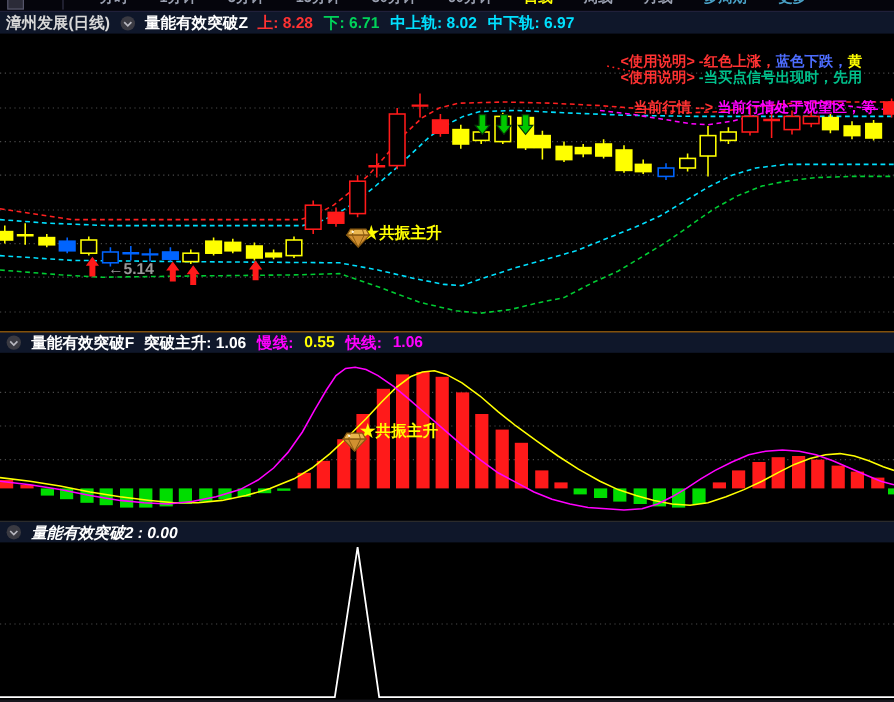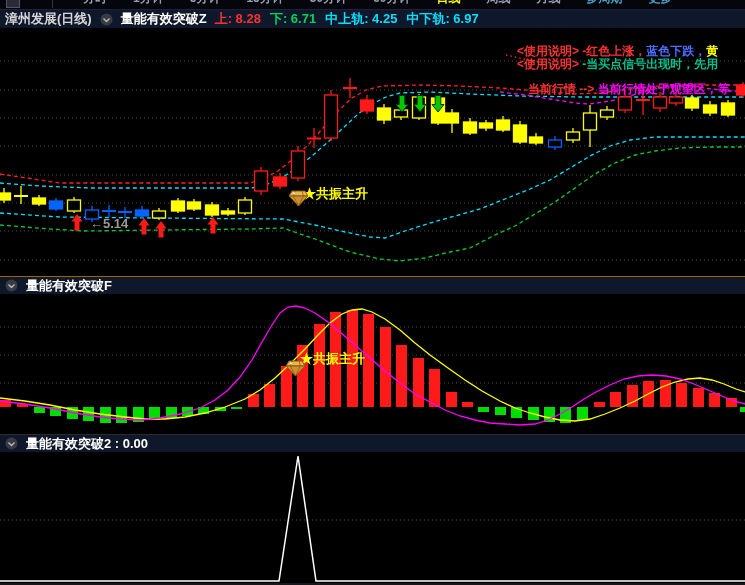--- a/index.html
+++ b/index.html
@@ -58,21 +58,21 @@
   <span class="collapse">
     <svg width="13" height="13" viewBox="0 0 13 13">
         <circle cx="6.5" cy="6.5" r="6" fill="#3a3a42"></circle>
         <path d="M3.5 5.5 L6.5 8.5 L9.5 5.5" stroke="#b8b8c0" stroke-width="1.4" fill="none"></path>
       </svg>
   </span>
   <span style="color:#ffffff;">量能有效突破Z</span>
   <span class="tvals" id="p1vals">
       <span style="color: rgb(255, 50, 50);">上: 8.28</span>
       <span style="color: rgb(0, 211, 90);">下: 6.71</span>
-      <span style="color: rgb(0, 224, 255);">中上轨: 4.25</span>
+      <span style="color: rgb(0, 224, 255);">中上轨: 8.02</span>
       <span style="color: rgb(0, 224, 255);">中下轨: 6.97</span>
     </span>
 </div>
 
 <svg class="chart" id="svg1" width="745" height="248" viewBox="0 28 745 248">
     <line x1="0" y1="61" x2="745" y2="61" stroke="#4a4a4a" stroke-width="1" stroke-dasharray="1 3"></line>
     <line x1="0" y1="90" x2="745" y2="90" stroke="#4a4a4a" stroke-width="1" stroke-dasharray="1 3"></line>
     <line x1="0" y1="118" x2="745" y2="118" stroke="#4a4a4a" stroke-width="1" stroke-dasharray="1 3"></line>
     <line x1="0" y1="146" x2="745" y2="146" stroke="#4a4a4a" stroke-width="1" stroke-dasharray="1 3"></line>
     <line x1="0" y1="175" x2="745" y2="175" stroke="#4a4a4a" stroke-width="1" stroke-dasharray="1 3"></line>
@@ -196,20 +196,27 @@
 </svg>
 
 <div class="abs ptitle" id="p2title">
   <span class="collapse">
     <svg width="13" height="13" viewBox="0 0 13 13">
         <circle cx="6.5" cy="6.5" r="6" fill="#3a3a42"></circle>
         <path d="M3.5 5.5 L6.5 8.5 L9.5 5.5" stroke="#b8b8c0" stroke-width="1.4" fill="none"></path>
       </svg>
   </span>
   <span style="color:#ffffff;">量能有效突破F</span>
+  <span class="tvals" id="p2vals">
+      <span style="color: rgb(255, 255, 255);">突破主升: 1.06</span>
+      <span style="color: rgb(255, 0, 255);">慢线:</span>
+      <span style="color: rgb(255, 255, 0);">0.55</span>
+      <span style="color: rgb(255, 0, 255);">快线:</span>
+      <span style="color: rgb(255, 0, 255);">1.06</span>
+    </span>
 </div>
 
 <svg class="chart" id="svg2" width="745" height="140" viewBox="0 294 745 140">
     <line x1="0" y1="327" x2="745" y2="327" stroke="#4a4a4a" stroke-width="1" stroke-dasharray="1 3"></line>
     <line x1="0" y1="355" x2="745" y2="355" stroke="#4a4a4a" stroke-width="1" stroke-dasharray="1 3"></line>
     <line x1="0" y1="383" x2="745" y2="383" stroke="#4a4a4a" stroke-width="1" stroke-dasharray="1 3"></line>
     <rect x="0" y="400" width="11" height="7" fill="#ff1a1a"></rect>
     <rect x="17" y="404" width="11" height="3" fill="#ff1a1a"></rect>
     <rect x="34" y="407" width="11" height="6" fill="#00dd00"></rect>
     <rect x="50" y="407" width="11" height="9" fill="#00dd00"></rect>
@@ -267,21 +274,21 @@
   <circle cx="6" cy="3.2" r="1" fill="#fff8e0"></circle>
 </svg>
 
 <div class="abs ptitle" id="p3title">
   <span class="collapse">
     <svg width="13" height="13" viewBox="0 0 13 13">
         <circle cx="6.5" cy="6.5" r="6" fill="#3a3a42"></circle>
         <path d="M3.5 5.5 L6.5 8.5 L9.5 5.5" stroke="#b8b8c0" stroke-width="1.4" fill="none"></path>
       </svg>
   </span>
-  <span style="color:#ffffff;">量能有效突破2 : 0.00</span>
+  <span style="color:#ffffff;font-style:italic;">量能有效突破2 : 0.00</span>
 </div>
 
 <svg class="chart" id="svg3" width="745" height="133" viewBox="0 452 745 133">
     <line x1="0" y1="520" x2="745" y2="520" stroke="#4a4a4a" stroke-width="1" stroke-dasharray="1 3"></line>
     <polyline points="0,581 279,581 298,456 316,581 745,581" fill="none" stroke="#ffffff" stroke-width="1.5"></polyline>
   </svg>
 
 <div class="abs" id="bottomstrip"></div>
 
 </body></html>

